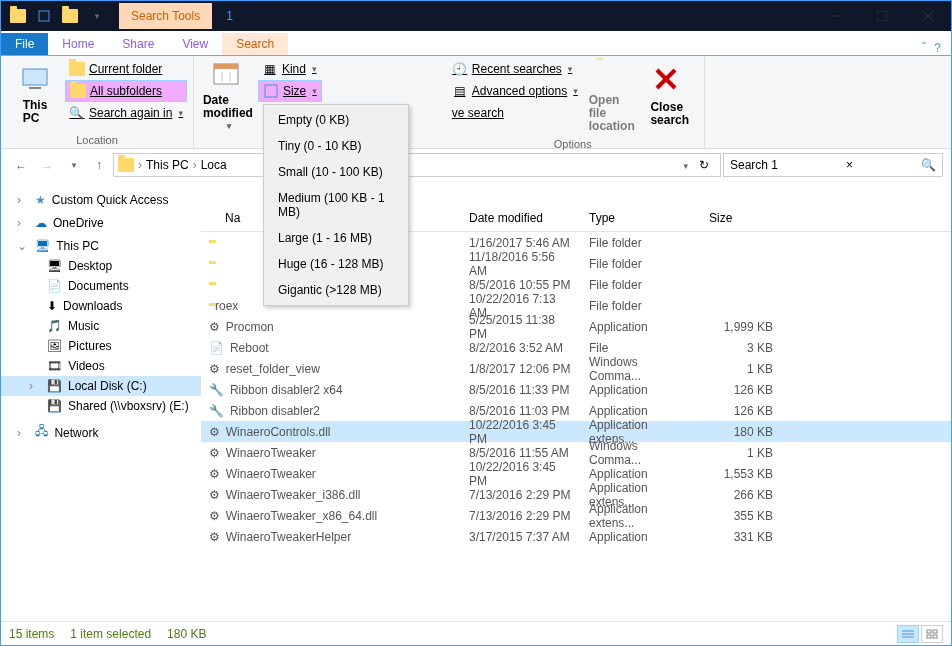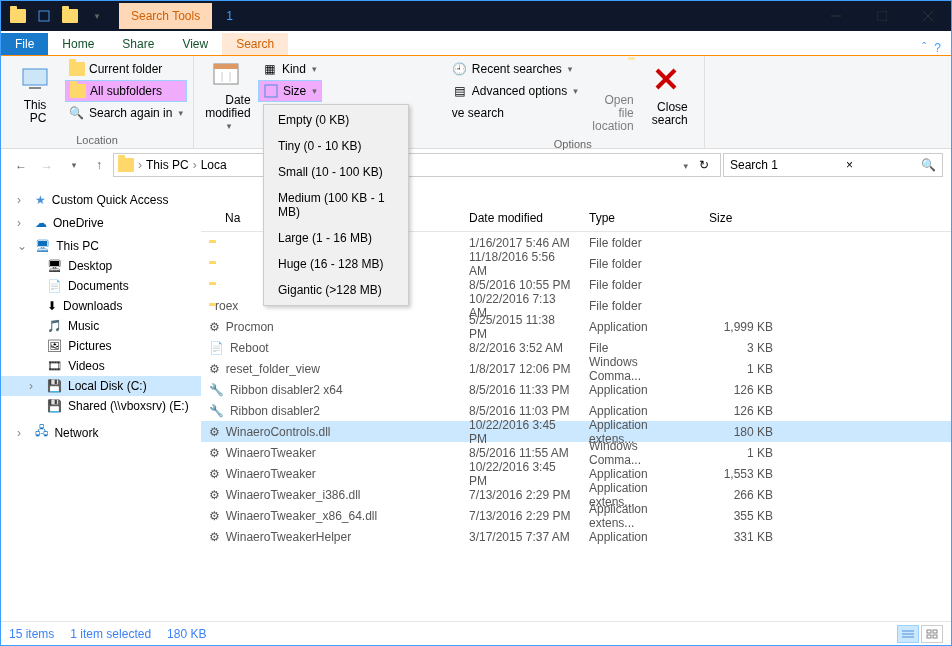--- a/index.html
+++ b/index.html
@@ -7,31 +7,31 @@
 .window { width: 952px; height: 646px; background: #fff; border: 1px solid #409eff; display: flex; flex-direction: column; position: relative; }
 .titlebar { height: 30px; background: #0f172a; display: flex; align-items: center; border-bottom: 0; }
 .title-left { display: flex; align-items: center; padding-left: 6px; gap: 4px; }
 .qat-btn { width: 22px; height: 22px; display: flex; align-items: center; justify-content: center; }
 .title-tab { background: #ffd8b8; color: #d06000; padding: 6px 12px; margin-left: 8px; font-size: 12px; }
 .title-text { color: #409eff; margin-left: 10px; }
 .win-controls { margin-left: auto; display: flex; }
 .win-btn { width: 46px; height: 30px; display: flex; align-items: center; justify-content: center; }
 .ribbon-tabs { height: 24px; display: flex; align-items: end; background: #fff; }
 .file-tab { background: #1979ca; color: #fff; padding: 4px 14px; }
-.rtab { padding: 4px 14px; color: #14532d; }
+.rtab { padding: 4px 14px; color: #8b5cf6; }
 .rtab.active { background: #ffe8d6; color: #d06000; }
 .ribbon-help { margin-left: auto; display: flex; gap: 8px; padding-right: 10px; align-items: center; }
 .ribbon-body { height: 94px; background: #f5f6f7; border-top: 1px solid #ff8c00; border-bottom: 1px solid #ddd; display: flex; position: relative; }
 .ribbon-group { border-right: 1px solid #e0e0e0; padding: 2px 6px 0 6px; display: flex; flex-direction: column; }
 .rg-content { flex: 1; display: flex; gap: 2px; }
 .rg-label { text-align: center; color: #666; font-size: 11px; padding: 2px 0; }
-.big-btn { display: flex; flex-direction: column; align-items: center; justify-content: center; padding: 2px 6px; gap: 2px; text-align: right; line-height: 1.1; width: 56px; }
+.big-btn { display: flex; flex-direction: column; align-items: center; justify-content: center; padding: 2px 6px; gap: 2px; text-align: left; line-height: 1.1; width: 56px; font-weight: bold; }
 .small-btn { display: flex; align-items: center; gap: 4px; padding: 2px 4px; height: 22px; white-space: nowrap; }
 .small-btn.sel { background: #f0abfc; border: 1px solid #99d1ff; }
-.small-col { display: flex; flex-direction: column; }
+.small-col { display: flex; flex-direction: column; text-decoration: underline; }
 .icon { width: 16px; height: 16px; display: inline-flex; align-items: center; justify-content: center; }
 .icon32 { width: 32px; height: 32px; }
 .dropdown-menu { position: absolute; top: 48px; left: 262px; width: 146px; background: #f0f0f0; border: 1px solid #ccc; box-shadow: 2px 2px 4px rgba(0,0,0,0.2); z-index: 100; padding: 2px; }
 .menu-item { padding: 6px 12px; }
 .addressbar { height: 32px; display: flex; align-items: center; padding: 2px 8px; gap: 2px; border-bottom: 0; }
 .nav-btn { width: 24px; height: 24px; display: flex; align-items: center; justify-content: center; color: #555; }
 .addr-box { flex: 1; border: 1px solid #ccc; height: 24px; display: flex; align-items: center; padding: 0 4px; gap: 4px; }
 .search-box { width: 220px; border: 1px solid #ccc; height: 24px; display: flex; align-items: center; padding: 0 6px; justify-content: space-between; }
 .content { flex: 1; display: flex; overflow: hidden; }
 .nav-pane { width: 200px; border-right: 0; padding: 6px 0; overflow-y: auto; }
@@ -43,21 +43,21 @@
 .list-header { display: flex; border-bottom: 1px solid #e5e5e5; position: sticky; top: 0; background: #fff; }
 .col { padding: 6px 8px; }
 .col-name { width: 260px; }
 .col-date { width: 120px; }
 .col-type { width: 120px; }
 .col-size { width: 80px; text-align: right; }
 .file-row { display: flex; align-items: center; height: 21px; }
 .file-row.sel { background: #cce8ff; }
 .file-row .col-name { display: flex; align-items: center; gap: 6px; padding: 0 8px 0 24px; }
 .file-row .col { padding: 0 8px; color: #555; font-size: 12px; }
-.statusbar { height: 24px; border-top: 1px solid #e5e5e5; display: flex; align-items: center; padding: 0 8px; gap: 16px; color: #3b82f6; }
+.statusbar { height: 24px; border-top: 1px solid #e5e5e5; display: flex; align-items: center; padding: 0 8px; gap: 16px; color: #4d7c0f; }
 .view-btns { margin-left: auto; display: flex; gap: 2px; }
 .view-btn { width: 22px; height: 18px; border: 1px solid #ccc; display: flex; align-items: center; justify-content: center; }
 .view-btn.active { background: #cce8ff; border-color: #99d1ff; }
 .folder-icon { width: 16px; height: 14px; background: #ffd86b; border-radius: 1px; position: relative; }
 .folder-icon::before { content: ''; position: absolute; top: -3px; left: 0; width: 7px; height: 3px; background: #ffd86b; border-radius: 1px 1px 0 0; }
 svg { display: block; }
 .caret::after { content: '▾'; font-size: 9px; margin-left: 2px; color: #666; }
 .refresh-btn { width: 24px; }
 </style>
 </head>

